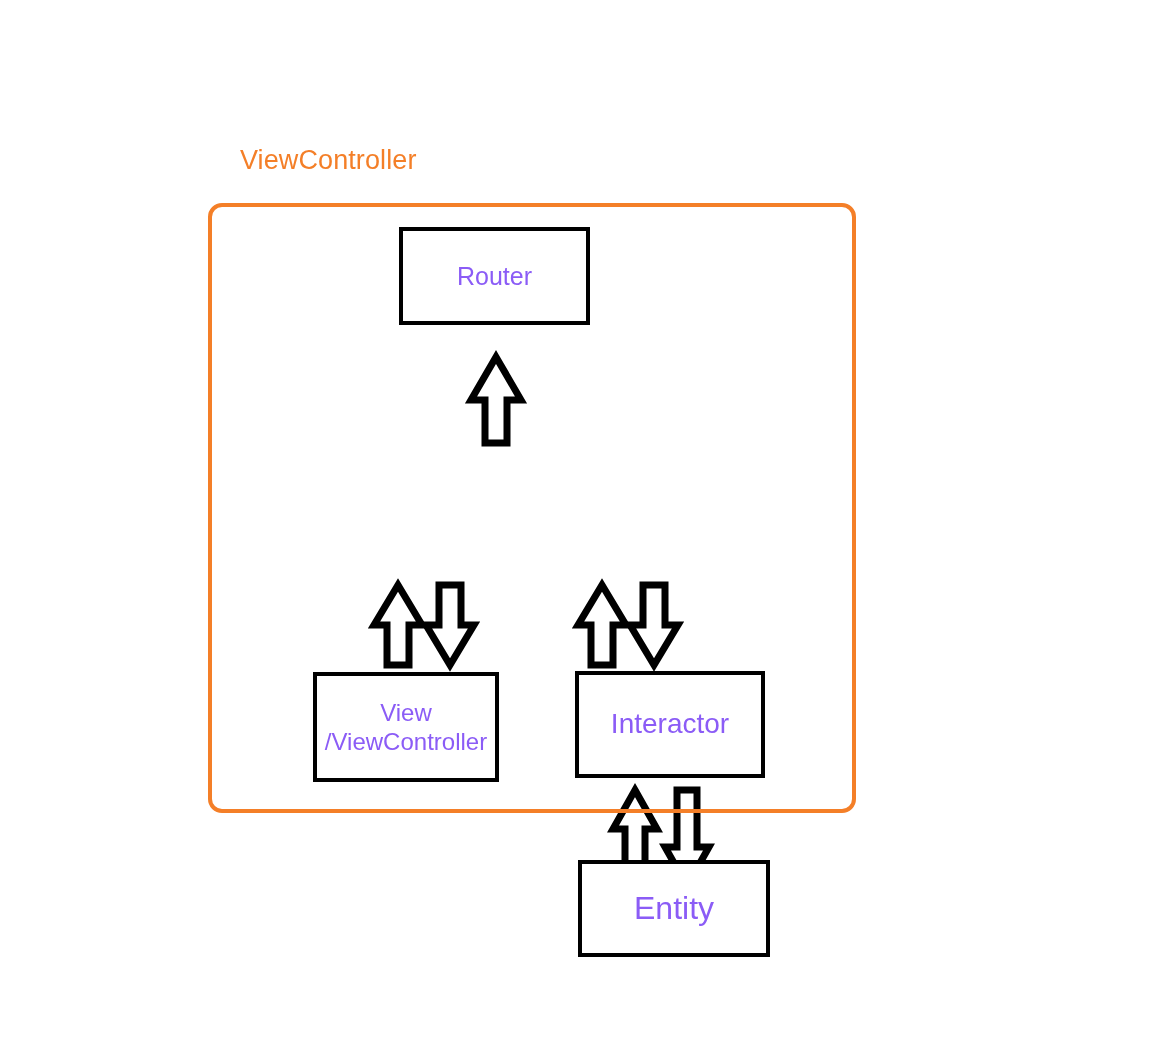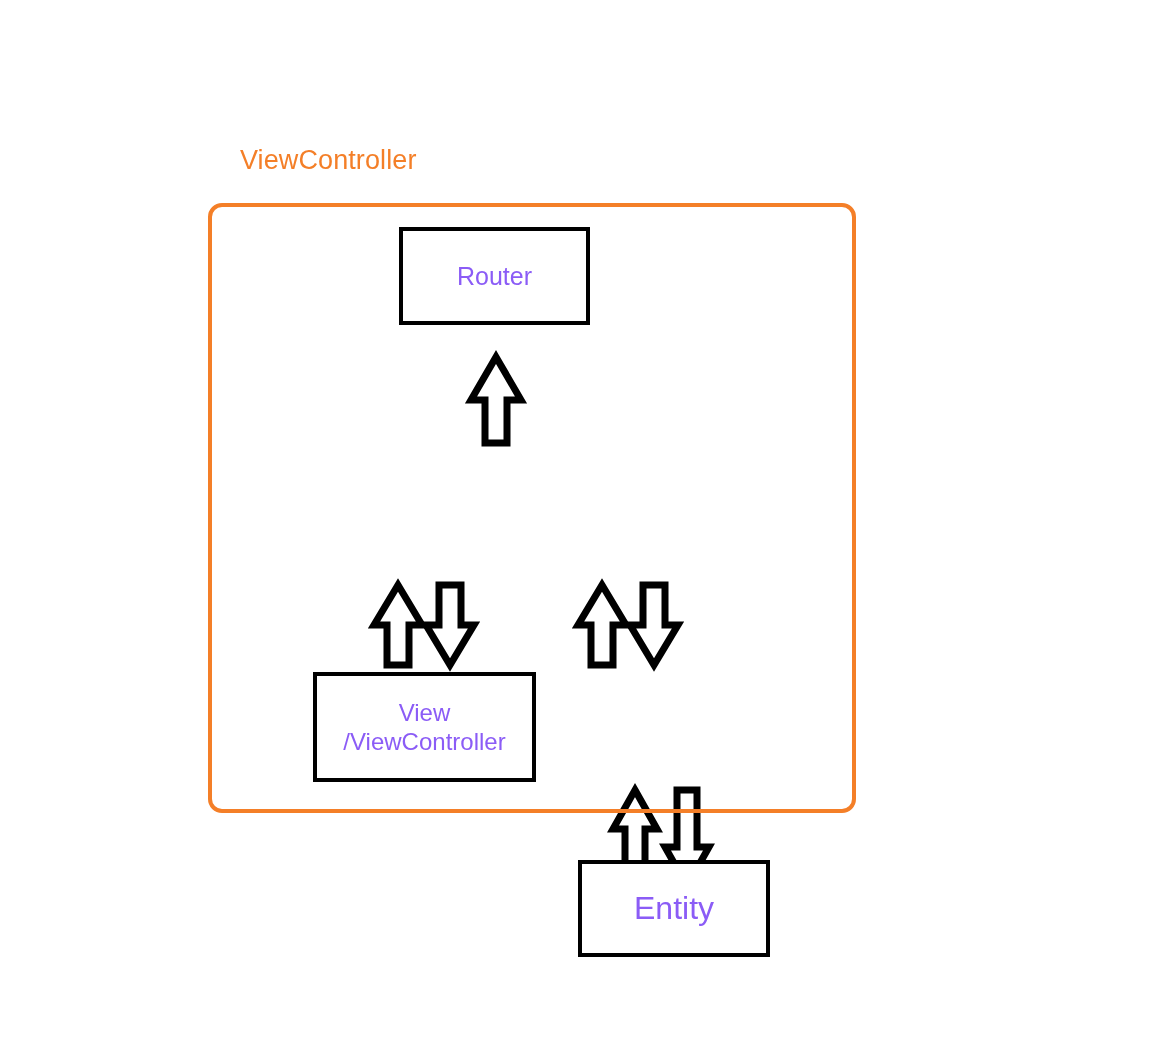--- a/index.html
+++ b/index.html
@@ -51,21 +51,21 @@
     background: #ffffff;
     display: flex;
     align-items: center;
     justify-content: center;
     text-align: center;
     color: #8b5cf6;
     line-height: 1.22;
   }
   .node-router    { left: 399px; top: 227px; width: 191px; height: 98px;  font-size: 25px; }
   .node-presenter { left: 403px; top: 450px; width: 194px; height: 101px; font-size: 24px; }
-  .node-view      { left: 313px; top: 672px; width: 223px; height: 110px; font-size: 24px; }
+  .node-view      { left: 313px; top: 672px; width: 186px; height: 110px; font-size: 24px; }
   .node-interactor{ left: 575px; top: 671px; width: 190px; height: 107px; font-size: 28px; }
   .node-entity    { left: 578px; top: 860px; width: 192px; height: 97px;  font-size: 32px; }
 
   .node-lines { display: block; }
   .node-lines span { display: block; }
 
   
   .arrow {
     position: absolute;
   }
@@ -145,18 +145,21 @@
   </div>
 
 
   <div class="node node-view">
     <span class="node-lines">
       <span>View</span>
       <span>/ViewController</span>
     </span>
   </div>
 
+  <div class="node node-interactor">
+    <span>Interactor</span>
+  </div>
 
   <div class="node node-entity">
     <span>Entity</span>
   </div>
 
 </div>
 
 </body></html>

